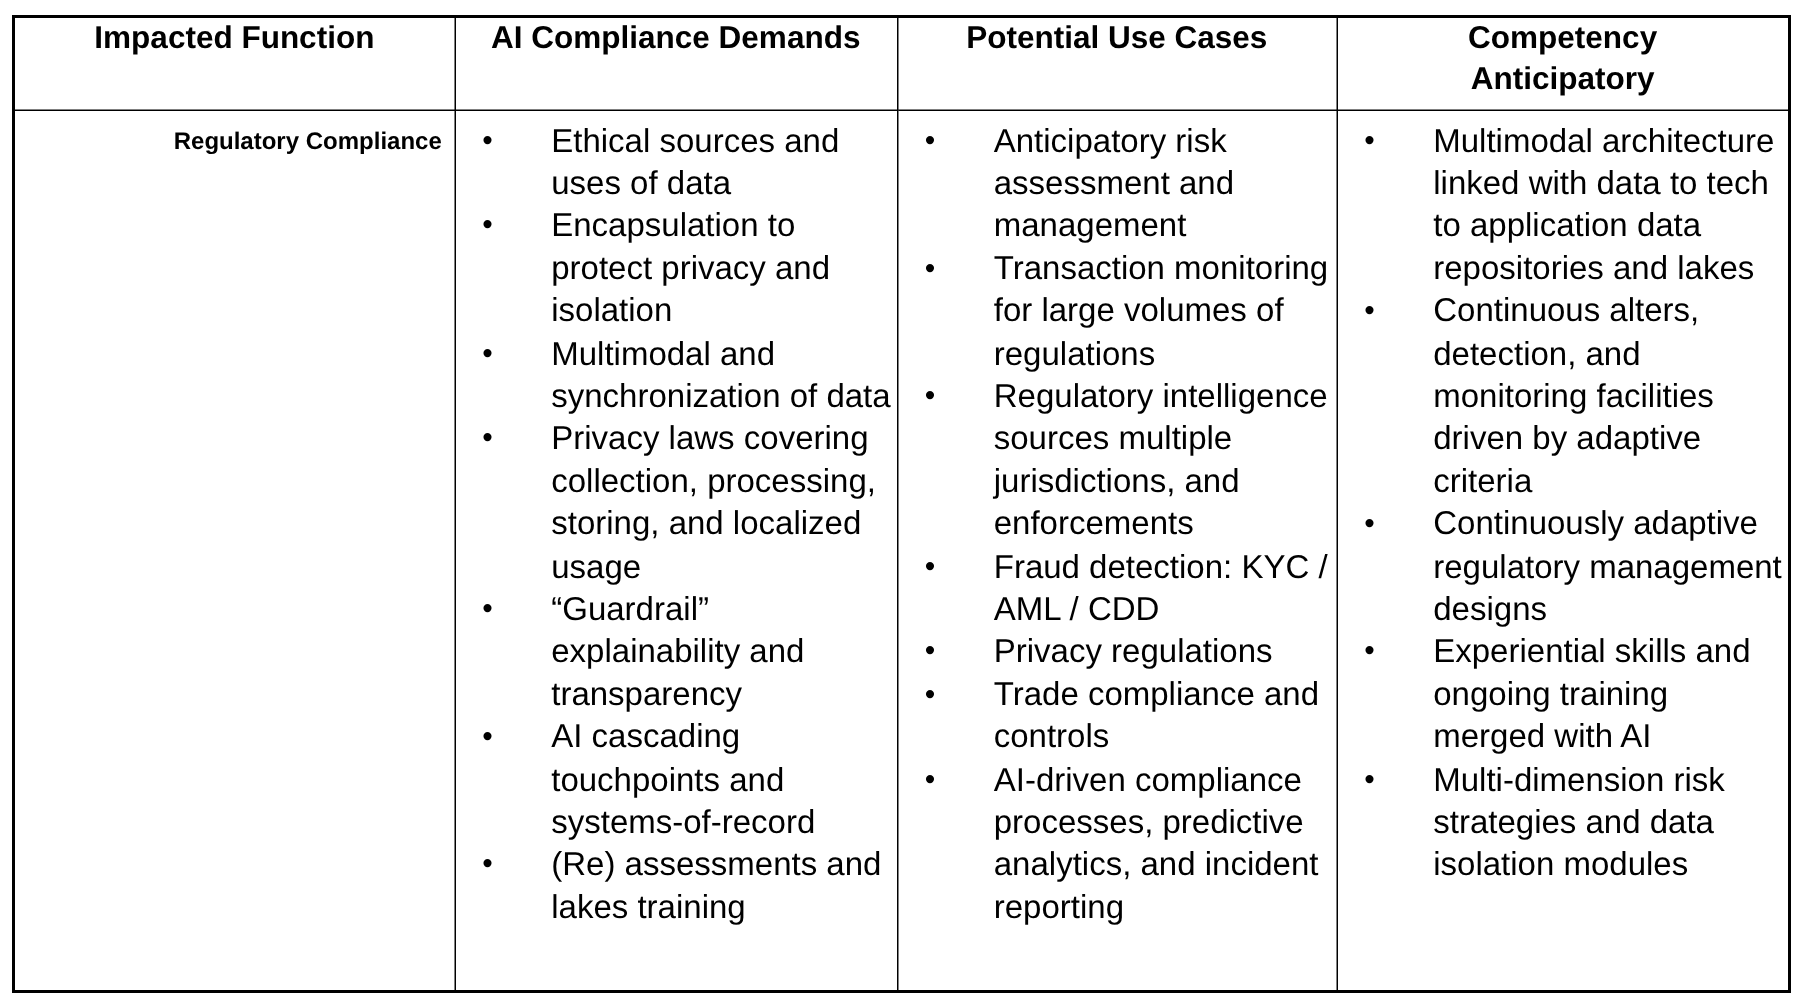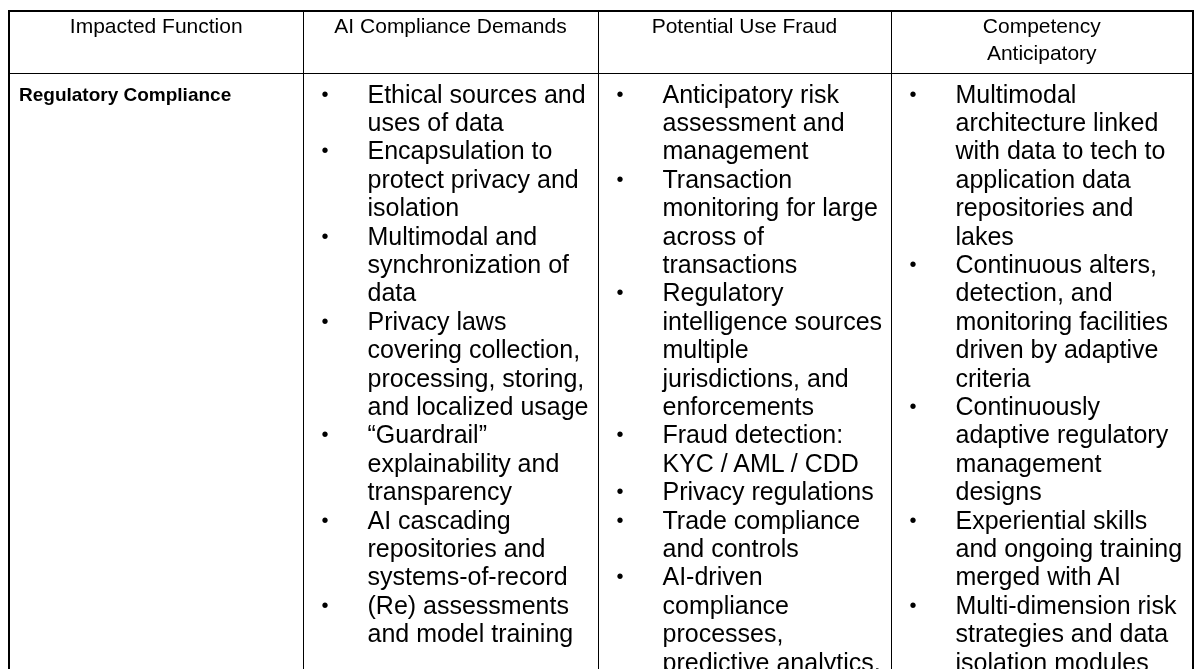--- a/index.html
+++ b/index.html
@@ -34,49 +34,50 @@
     padding: 0;
     background: #ffffff;
   }
   
   thead tr {
     height: 62px;
   }
   th.hcell {
     vertical-align: bottom;
     text-align: center;
-    font-weight: normal;
+    font-weight: bold;
     font-size: 21px;
     line-height: 27px;
     padding: 2px 4px 3px 4px;
   }
   th.hcell .hdr {
     display: inline-block;
   }
   th.hcell .hdr-narrow {
     max-width: 170px;
   }
   
   td.bcell {
     padding: 0 6px 0 0;
   }
   .fn {
     font-weight: bold;
-    font-size: 19px;
+    font-size: 16px;
     line-height: 31px;
     padding: 5px 8px 0 9px;
+    text-align: right;
   }
   ul.bullets {
     list-style: none;
     margin: 6px 0 0 0;
     padding: 0;
   }
   ul.bullets li {
     position: relative;
-    font-size: 25px;
+    font-size: 22px;
     line-height: 28.4px;
     padding-left: 64px;
   }
   ul.bullets li::before {
     content: "\2022";
     position: absolute;
     left: 18px;
     top: 0;
     font-size: 20px;
   }
@@ -94,47 +95,47 @@
     </colgroup>
     <thead>
       <tr>
         <th class="hcell">
           <span class="hdr">Impacted Function</span>
         </th>
         <th class="hcell">
           <span class="hdr">AI Compliance Demands</span>
         </th>
         <th class="hcell">
-          <span class="hdr">Potential Use Fraud</span>
+          <span class="hdr">Potential Use Cases</span>
         </th>
         <th class="hcell">
           <span class="hdr hdr-narrow">Competency Anticipatory</span>
         </th>
       </tr>
     </thead>
     <tbody>
       <tr>
         <td class="bcell">
           <div class="fn">Regulatory Compliance</div>
         </td>
         <td class="bcell">
           <ul class="bullets">
               <li>Ethical sources and uses of data</li>
               <li>Encapsulation to protect privacy and isolation</li>
               <li>Multimodal and synchronization of data</li>
               <li>Privacy laws covering collection, processing, storing, and localized usage</li>
               <li>“Guardrail” explainability and transparency</li>
-              <li>AI cascading repositories and systems-of-record</li>
-              <li>(Re) assessments and model training</li>
+              <li>AI cascading touchpoints and systems-of-record</li>
+              <li>(Re) assessments and lakes training</li>
             </ul>
         </td>
         <td class="bcell">
           <ul class="bullets">
               <li>Anticipatory risk assessment and management</li>
-              <li>Transaction monitoring for large across of transactions</li>
+              <li>Transaction monitoring for large volumes of regulations</li>
               <li>Regulatory intelligence sources multiple jurisdictions, and enforcements</li>
               <li>Fraud detection: KYC / AML / CDD</li>
               <li>Privacy regulations</li>
               <li>Trade compliance and controls</li>
               <li>AI-driven compliance processes, predictive analytics, and incident reporting</li>
             </ul>
         </td>
         <td class="bcell">
           <ul class="bullets">
               <li>Multimodal architecture linked with data to tech to application data repositories and lakes</li>

